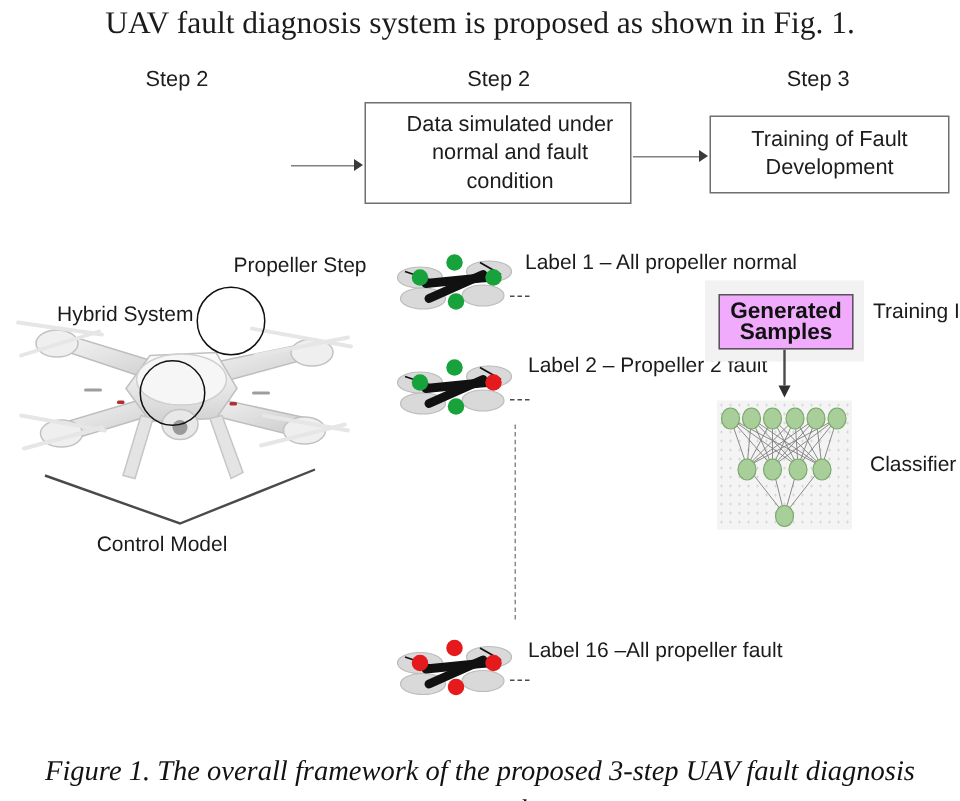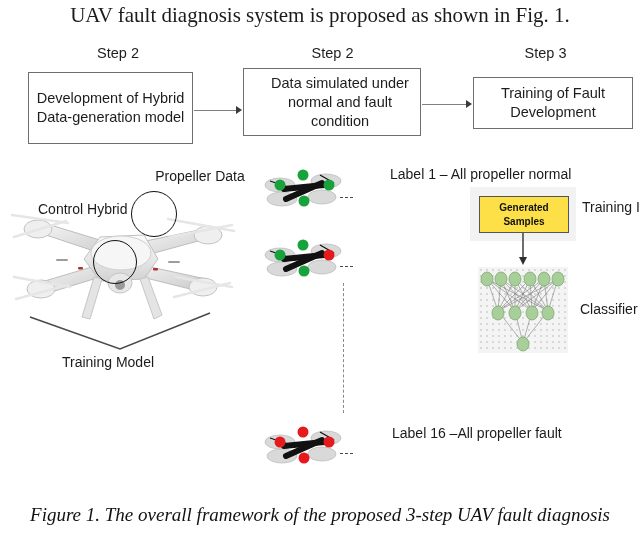--- a/index.html
+++ b/index.html
@@ -91,21 +91,20 @@
     background: transparent;
   }
 
   
   .mini-label {
     font-size: 14px;
     line-height: 18px;
     color: #1b1b1b;
     text-align: center;
     white-space: nowrap;
-    margin-left: 40px;
   }
   .leader {
     border-top: 1.6px dashed #4a4a4a;
     height: 0;
     width: 13px;
   }
   #vertical-dots {
     left: 343px; top: 268px;
     width: 0; height: 130px;
     border-left: 1.6px dashed #8a8a8a;
@@ -116,27 +115,27 @@
     background: #f2f2f2;
   }
   .panel-dots {
     background-color: #f4f4f4;
     background-image:
       radial-gradient(#d8d8d8 0.8px, transparent 0.9px);
     background-size: 6px 6px;
   }
   .hard-box {
     border: 1.5px solid #555;
-    background: #fde047;
+    background: #f0abfc;
     box-sizing: border-box;
     display: flex;
     align-items: center;
     justify-content: center;
     text-align: center;
-    font-size: 10px;
+    font-size: 15px;
     font-weight: bold;
     line-height: 14px;
     color: #111;
   }
   .side-note {
     font-size: 14px;
     line-height: 18px;
     color: #1b1b1b;
     text-align: center;
     white-space: nowrap;
@@ -158,21 +157,20 @@
 <body>
 
 <div class="page">
 
   <div class="abs" id="body-line-clipped">UAV fault diagnosis system is proposed as shown in Fig. 1.</div>
 
   <div class="abs step-label" style="left:28px; top:30px; width:180px;">Step 2</div>
   <div class="abs step-label" style="left:240px; top:30px; width:185px;">Step 2</div>
   <div class="abs step-label" style="left:458px; top:30px; width:175px;">Step 3</div>
 
-  <div class="abs step-box" style="left:28px; top:57px; width:165px; height:72px;">Development of Hybrid Data-generation model</div>
 
   <div class="abs step-box" style="left:243px; top:53px; width:178px; height:68px;padding-left:20px;">Data simulated under normal and fault condition</div>
 
   <div class="abs step-box" style="left:473px; top:62px; width:160px; height:52px;">Training of Fault Development</div>
 
   <div class="abs arrow-line" style="left:194px; top:95px; width:43px;"></div>
   <div class="abs arrow-head" style="left:236px; top:91px;"></div>
 
   <div class="abs arrow-line" style="left:422px; top:89px; width:45px;"></div>
   <div class="abs arrow-head" style="left:466px; top:85px;"></div>
@@ -233,28 +231,28 @@
       <g fill="#9d9d9d" font-family="Liberation Sans, sans-serif" font-size="4">
         <rect x="48" y="84" width="12" height="2" rx="1"></rect>
         <rect x="160" y="86" width="12" height="2" rx="1"></rect>
       </g>
     </svg>
   </div>
 
   <div class="abs circ" style="left:131px; top:176px; width:44px; height:44px;"></div>
   <div class="abs circ" style="left:93px; top:225px; width:42px; height:42px;"></div>
 
-  <div class="abs annot" style="left:152px; top:152px; width:96px;">Propeller Data</div>
-
-  <div class="abs annot" style="left:38px; top:185px; width:84px;">Control Hybrid</div>
+  <div class="abs annot" style="left:152px; top:152px; width:96px;">Propeller Step</div>
+
+  <div class="abs annot" style="left:38px; top:185px; width:84px;">Hybrid System</div>
 
   <svg class="abs" style="left:20px; top:292px;" width="200" height="45">
     <path d="M10,10 L100,42 L190,6" fill="none" stroke="#4a4a4a" stroke-width="1.6"></path>
   </svg>
-  <div class="abs annot" style="left:58px; top:338px; width:100px;">Training Model</div>
+  <div class="abs annot" style="left:58px; top:338px; width:100px;">Control Model</div>
 
   <svg class="abs" style="left:258px; top:148px;" width="92" height="50" viewBox="0 0 92 50">
     <g fill="#d9d9d9" stroke="#bcbcbc" stroke-width="0.8">
       <ellipse cx="22" cy="22" rx="15" ry="7"></ellipse>
       <ellipse cx="68" cy="18" rx="15" ry="7"></ellipse>
       <ellipse cx="24" cy="36" rx="15" ry="7"></ellipse>
       <ellipse cx="64" cy="34" rx="14" ry="7"></ellipse>
     </g>
     <g stroke="#111" stroke-width="6" stroke-linecap="round">
       <path d="M26,26 L66,22"></path>
@@ -286,20 +284,21 @@
     <g stroke="#111" stroke-width="1.2">
       <path d="M12,18 L30,24"></path>
       <path d="M62,12 L76,20"></path>
     </g>
     <circle cx="22" cy="22" r="5.5" fill="#17a23b"></circle>
     <circle cx="45" cy="12" r="5.5" fill="#17a23b"></circle>
     <circle cx="71" cy="22" r="5.5" fill="#e41a1c"></circle>
     <circle cx="46" cy="38" r="5.5" fill="#17a23b"></circle>
   </svg>
   <div class="abs leader" style="left:340px; top:251px;"></div>
+  <div class="abs mini-label" style="left:352px; top:219px; width:122px;">Label 2 – Propeller 2 fault</div>
 
   <div class="abs" id="vertical-dots"></div>
 
   <svg class="abs" style="left:258px; top:405px;" width="92" height="50" viewBox="0 0 92 50">
     <g fill="#d9d9d9" stroke="#bcbcbc" stroke-width="0.8">
       <ellipse cx="22" cy="22" rx="15" ry="7"></ellipse>
       <ellipse cx="68" cy="18" rx="15" ry="7"></ellipse>
       <ellipse cx="24" cy="36" rx="15" ry="7"></ellipse>
       <ellipse cx="64" cy="34" rx="14" ry="7"></ellipse>
     </g>

